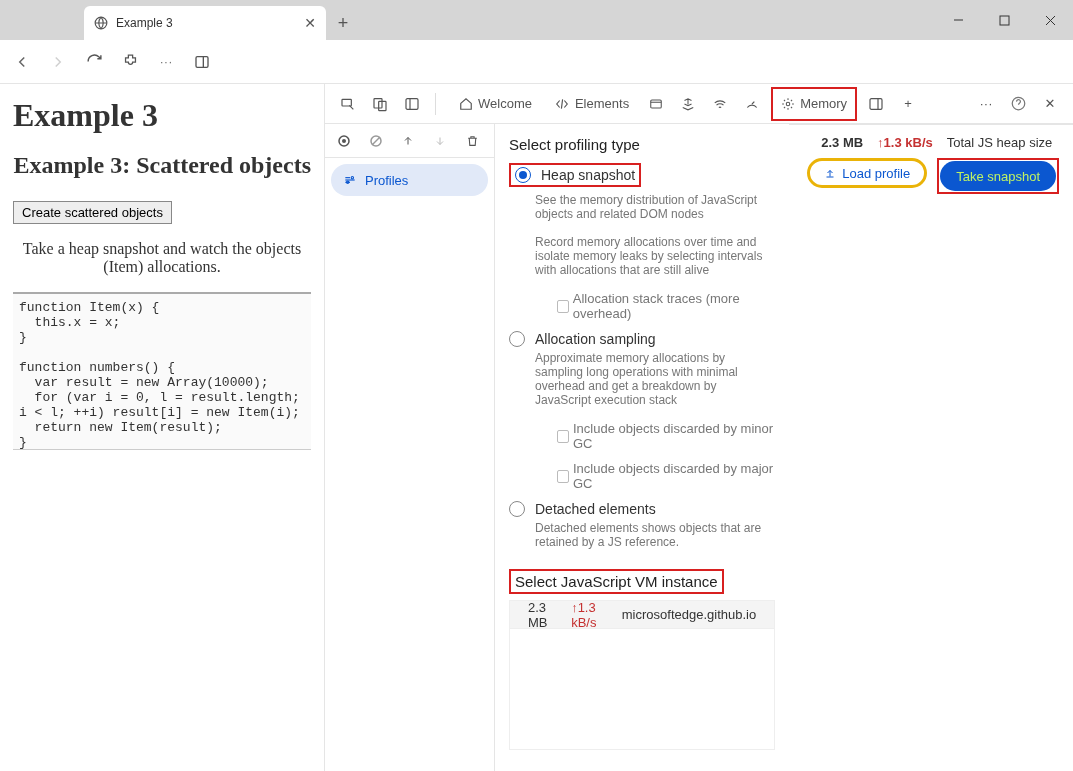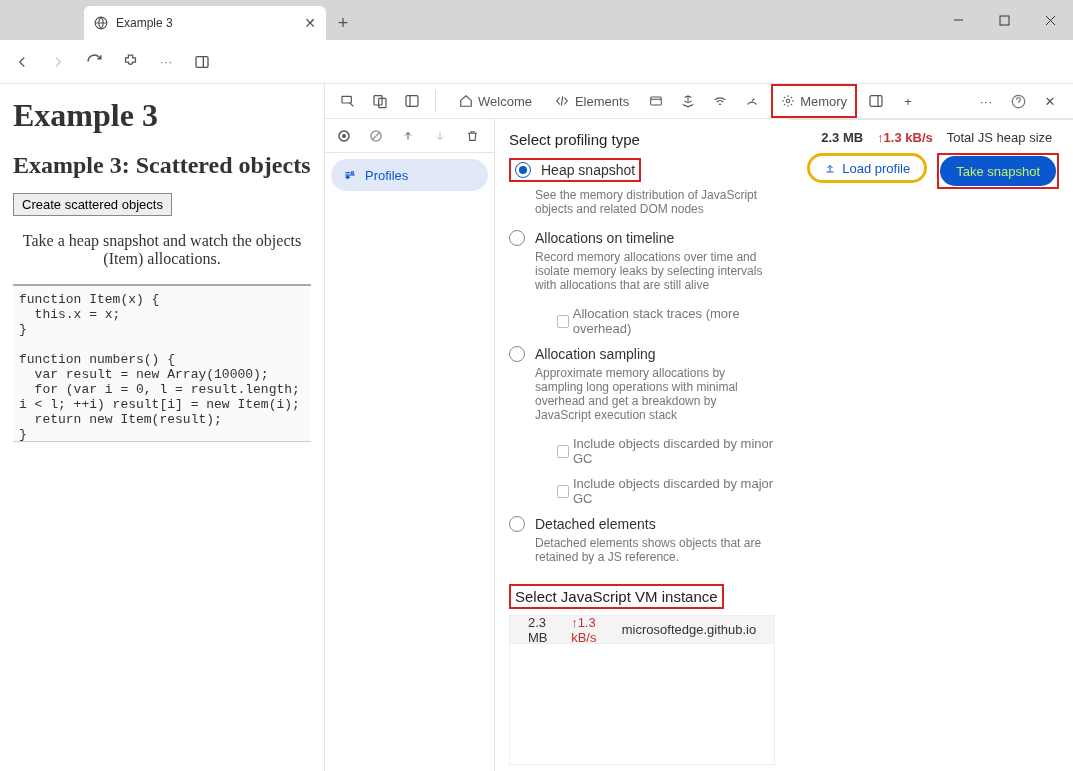--- a/index.html
+++ b/index.html
@@ -13,21 +13,21 @@
 .win-controls { margin-left: auto; display: flex; height: 100%; }
 .win-btn { width: 46px; display: flex; align-items: center; justify-content: center; cursor: pointer; font-size: 13px; }
 .addressbar-row { height: 44px; background: #fff; display: flex; align-items: center; padding: 0 10px; gap: 12px; border-bottom: 1px solid #e5e5e5; }
 .nav-icon { width: 24px; height: 24px; display: flex; align-items: center; justify-content: center; color: #777; cursor: pointer; }
 .addr-wrap { flex: 1; display: flex; align-items: center; border: 1px solid #ddd; border-radius: 18px; height: 32px; padding: 0 12px; gap: 8px; }
 .addr { flex: 1; font-size: 14px; color: #333; }
 .addr .gray { color: #888; }
 .content-area { display: flex; height: calc(100% - 84px); }
 .page-pane { width: 325px; padding: 13px; border-right: 1px solid #e5e5e5; }
 .page-pane h1 { font-family: "Times New Roman", serif; font-size: 32px; font-weight: bold; margin-bottom: 18px; }
-.page-pane h2 { font-family: "Times New Roman", serif; font-size: 24px; font-weight: bold; margin-bottom: 14px; }
+.page-pane h2 { font-family: "Times New Roman", serif; font-size: 24px; font-weight: bold; margin-bottom: 22px; text-align: right; }
 .std-btn { font-family: Arial, sans-serif; font-size: 13px; padding: 3px 8px; border: 1px solid #888; background: #eee; cursor: pointer; }
 .page-p { font-family: "Times New Roman", serif; font-size: 16px; margin: 16px 0; text-align: center; }
 .code-box { border-top: 2px solid #aaa; border-bottom: 1px solid #ccc; background: #fafafa; padding: 6px; font-family: "Consolas","Courier New",monospace; font-size: 13px; white-space: pre; overflow-y: auto; height: 158px; position: relative; }
 .devtools { flex: 1; display: flex; flex-direction: column; }
 .dt-tabbar { height: 40px; border-bottom: 1px solid #e5e5e5; display: flex; align-items: center; padding: 0 10px; gap: 6px; }
 .dt-icon { width: 26px; height: 26px; display: flex; align-items: center; justify-content: center; color: #555; cursor: pointer; border-radius: 3px; }
 .dt-tab { padding: 0 8px; height: 28px; display: flex; align-items: center; gap: 5px; font-size: 13px; color: #555; cursor: pointer; }
 .highlight-red { border: 2px solid #d82020; }
 .dt-right { margin-left: auto; display: flex; gap: 6px; align-items: center; }
 .dt-body { flex: 1; display: flex; }
@@ -273,24 +273,20 @@
           <div class="hl-inline" style="margin-bottom:2px">
             <div class="radio-row">
               <span class="radio-circle checked">
                   <span class="radio-dot"></span>
                 </span>
               <span>Heap snapshot</span>
             </div>
           </div>
           <div class="radio-desc">See the memory distribution of JavaScript objects and related DOM nodes</div>
 
-          <div class="radio-row">
-            <span class="radio-circle"></span>
-            <span>Allocations on timeline</span>
-          </div>
           <div class="radio-desc">Record memory allocations over time and isolate memory leaks by selecting intervals with allocations that are still alive</div>
           <div class="chk-row">
               <span class="chk-box"></span>
               <span>Allocation stack traces (more overhead)</span>
             </div>
 
           <div class="radio-row">
             <span class="radio-circle"></span>
             <span>Allocation sampling</span>
           </div>

